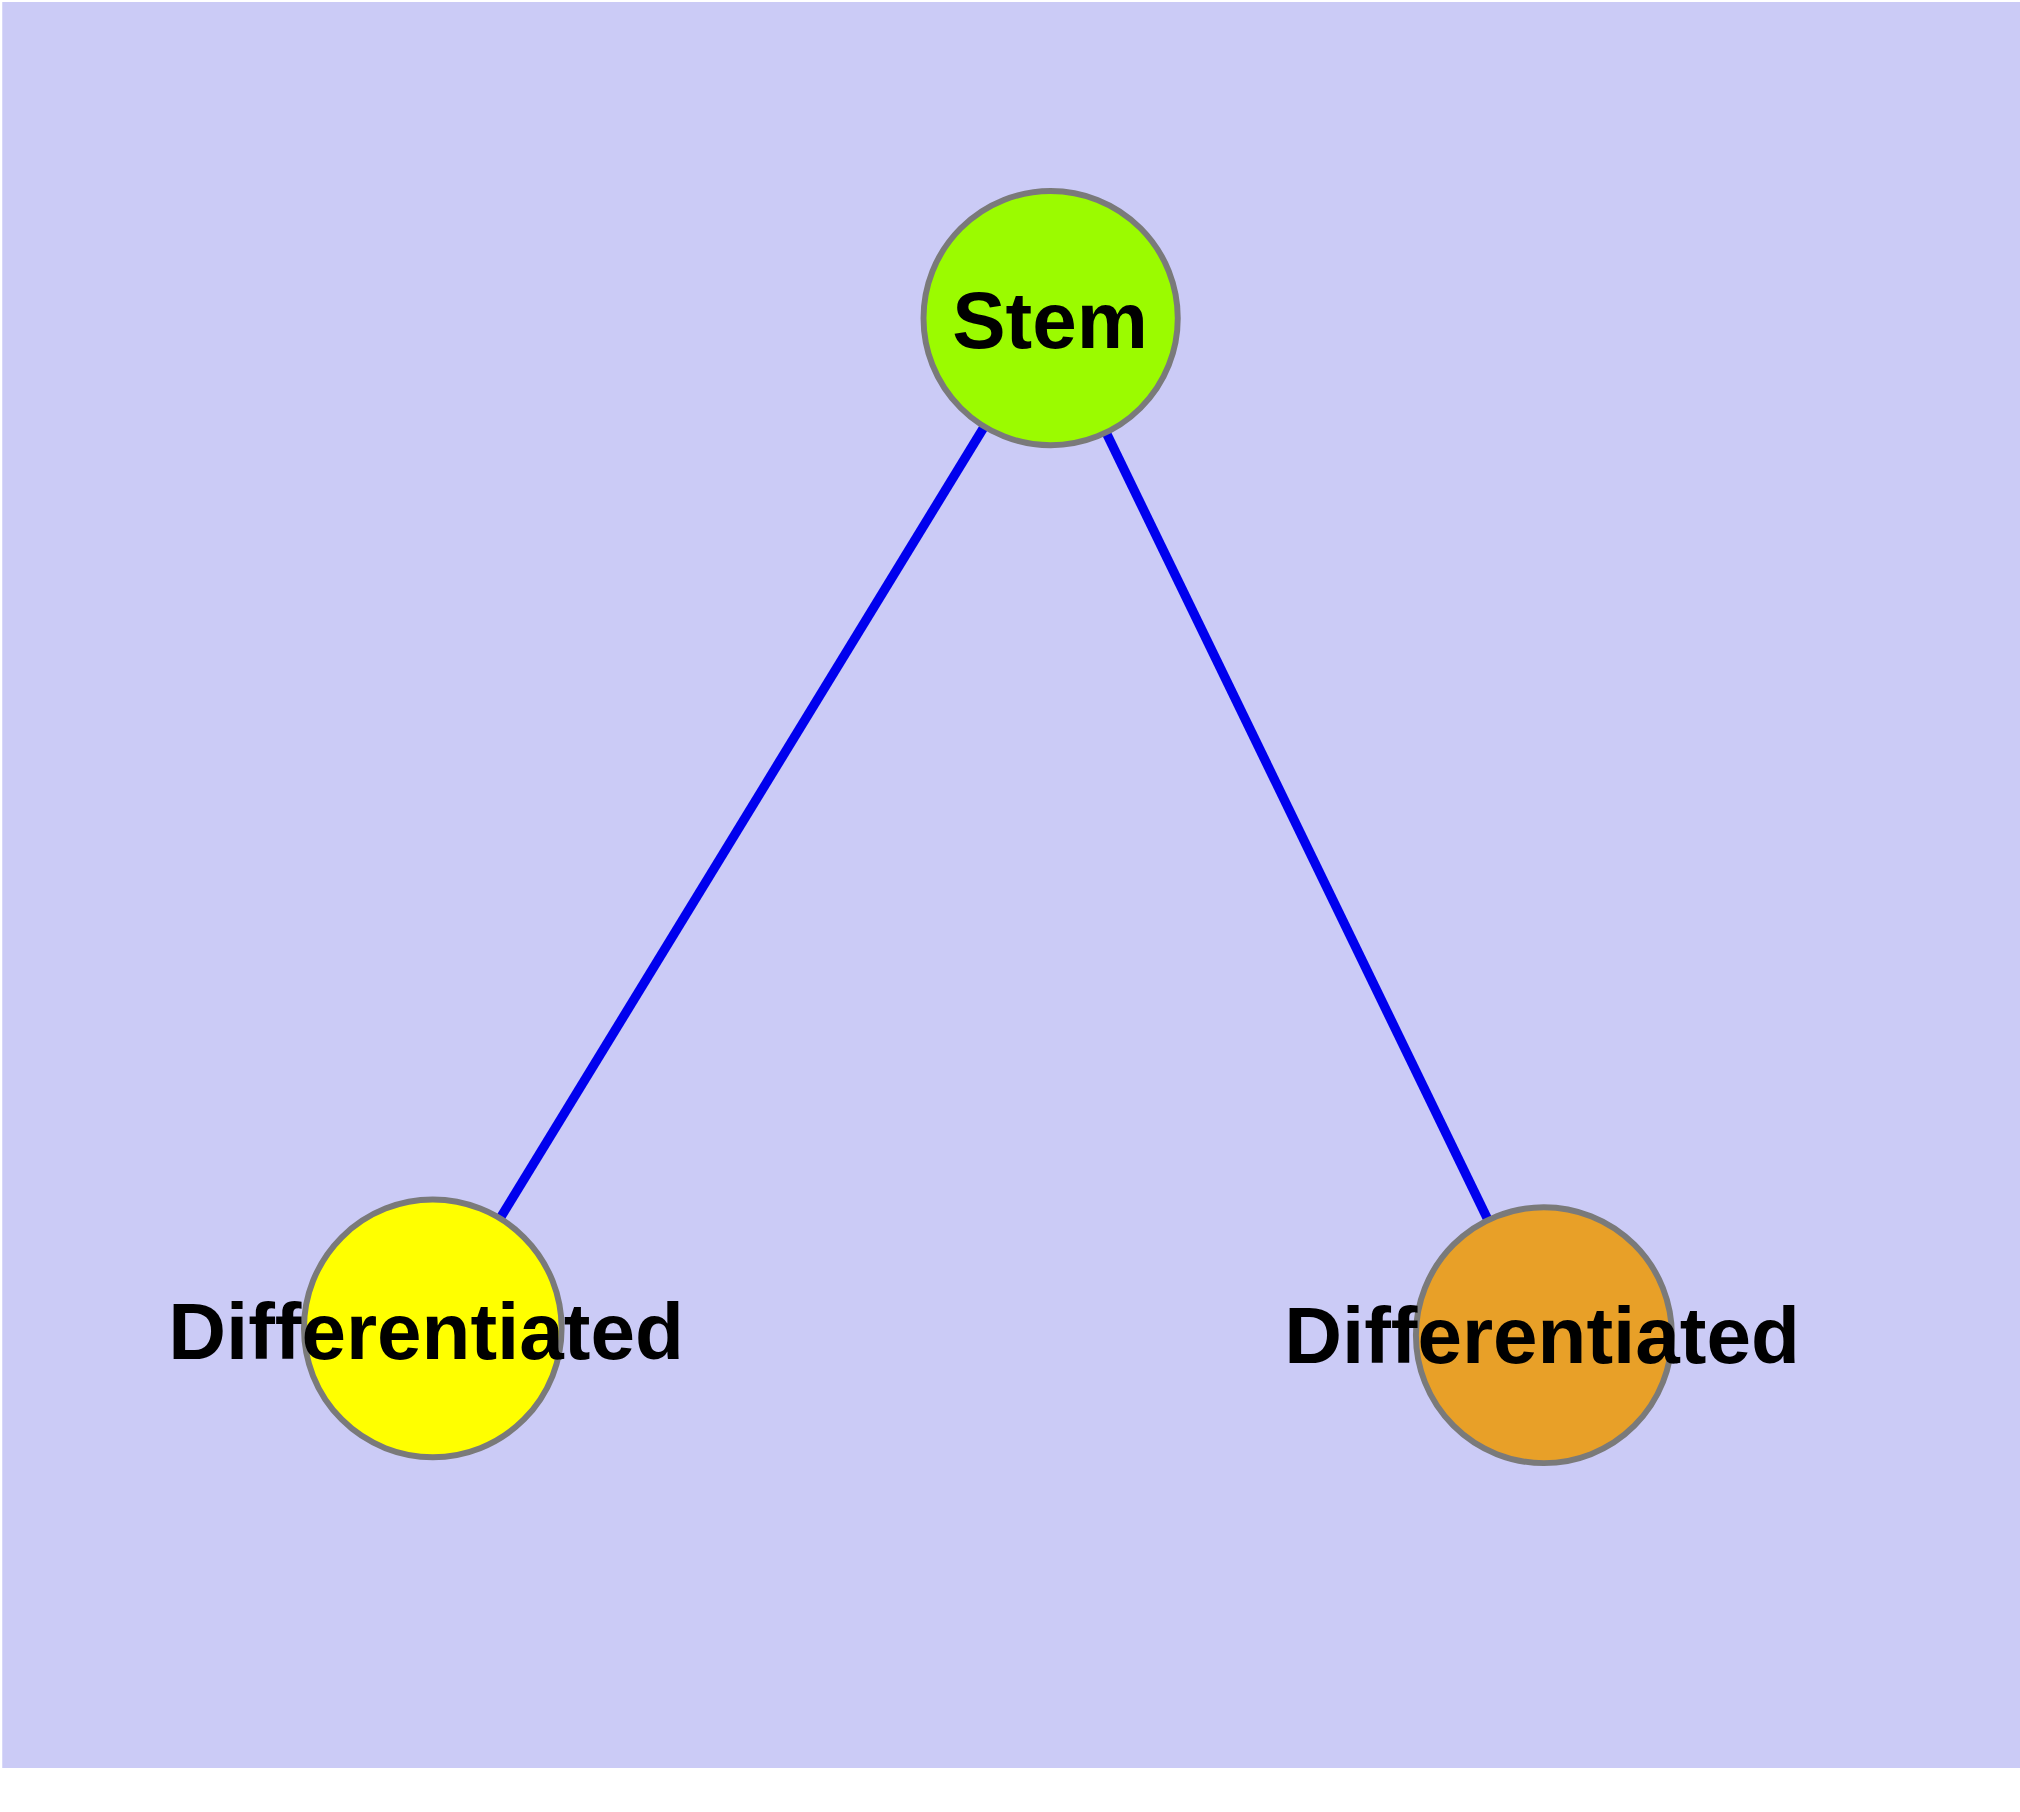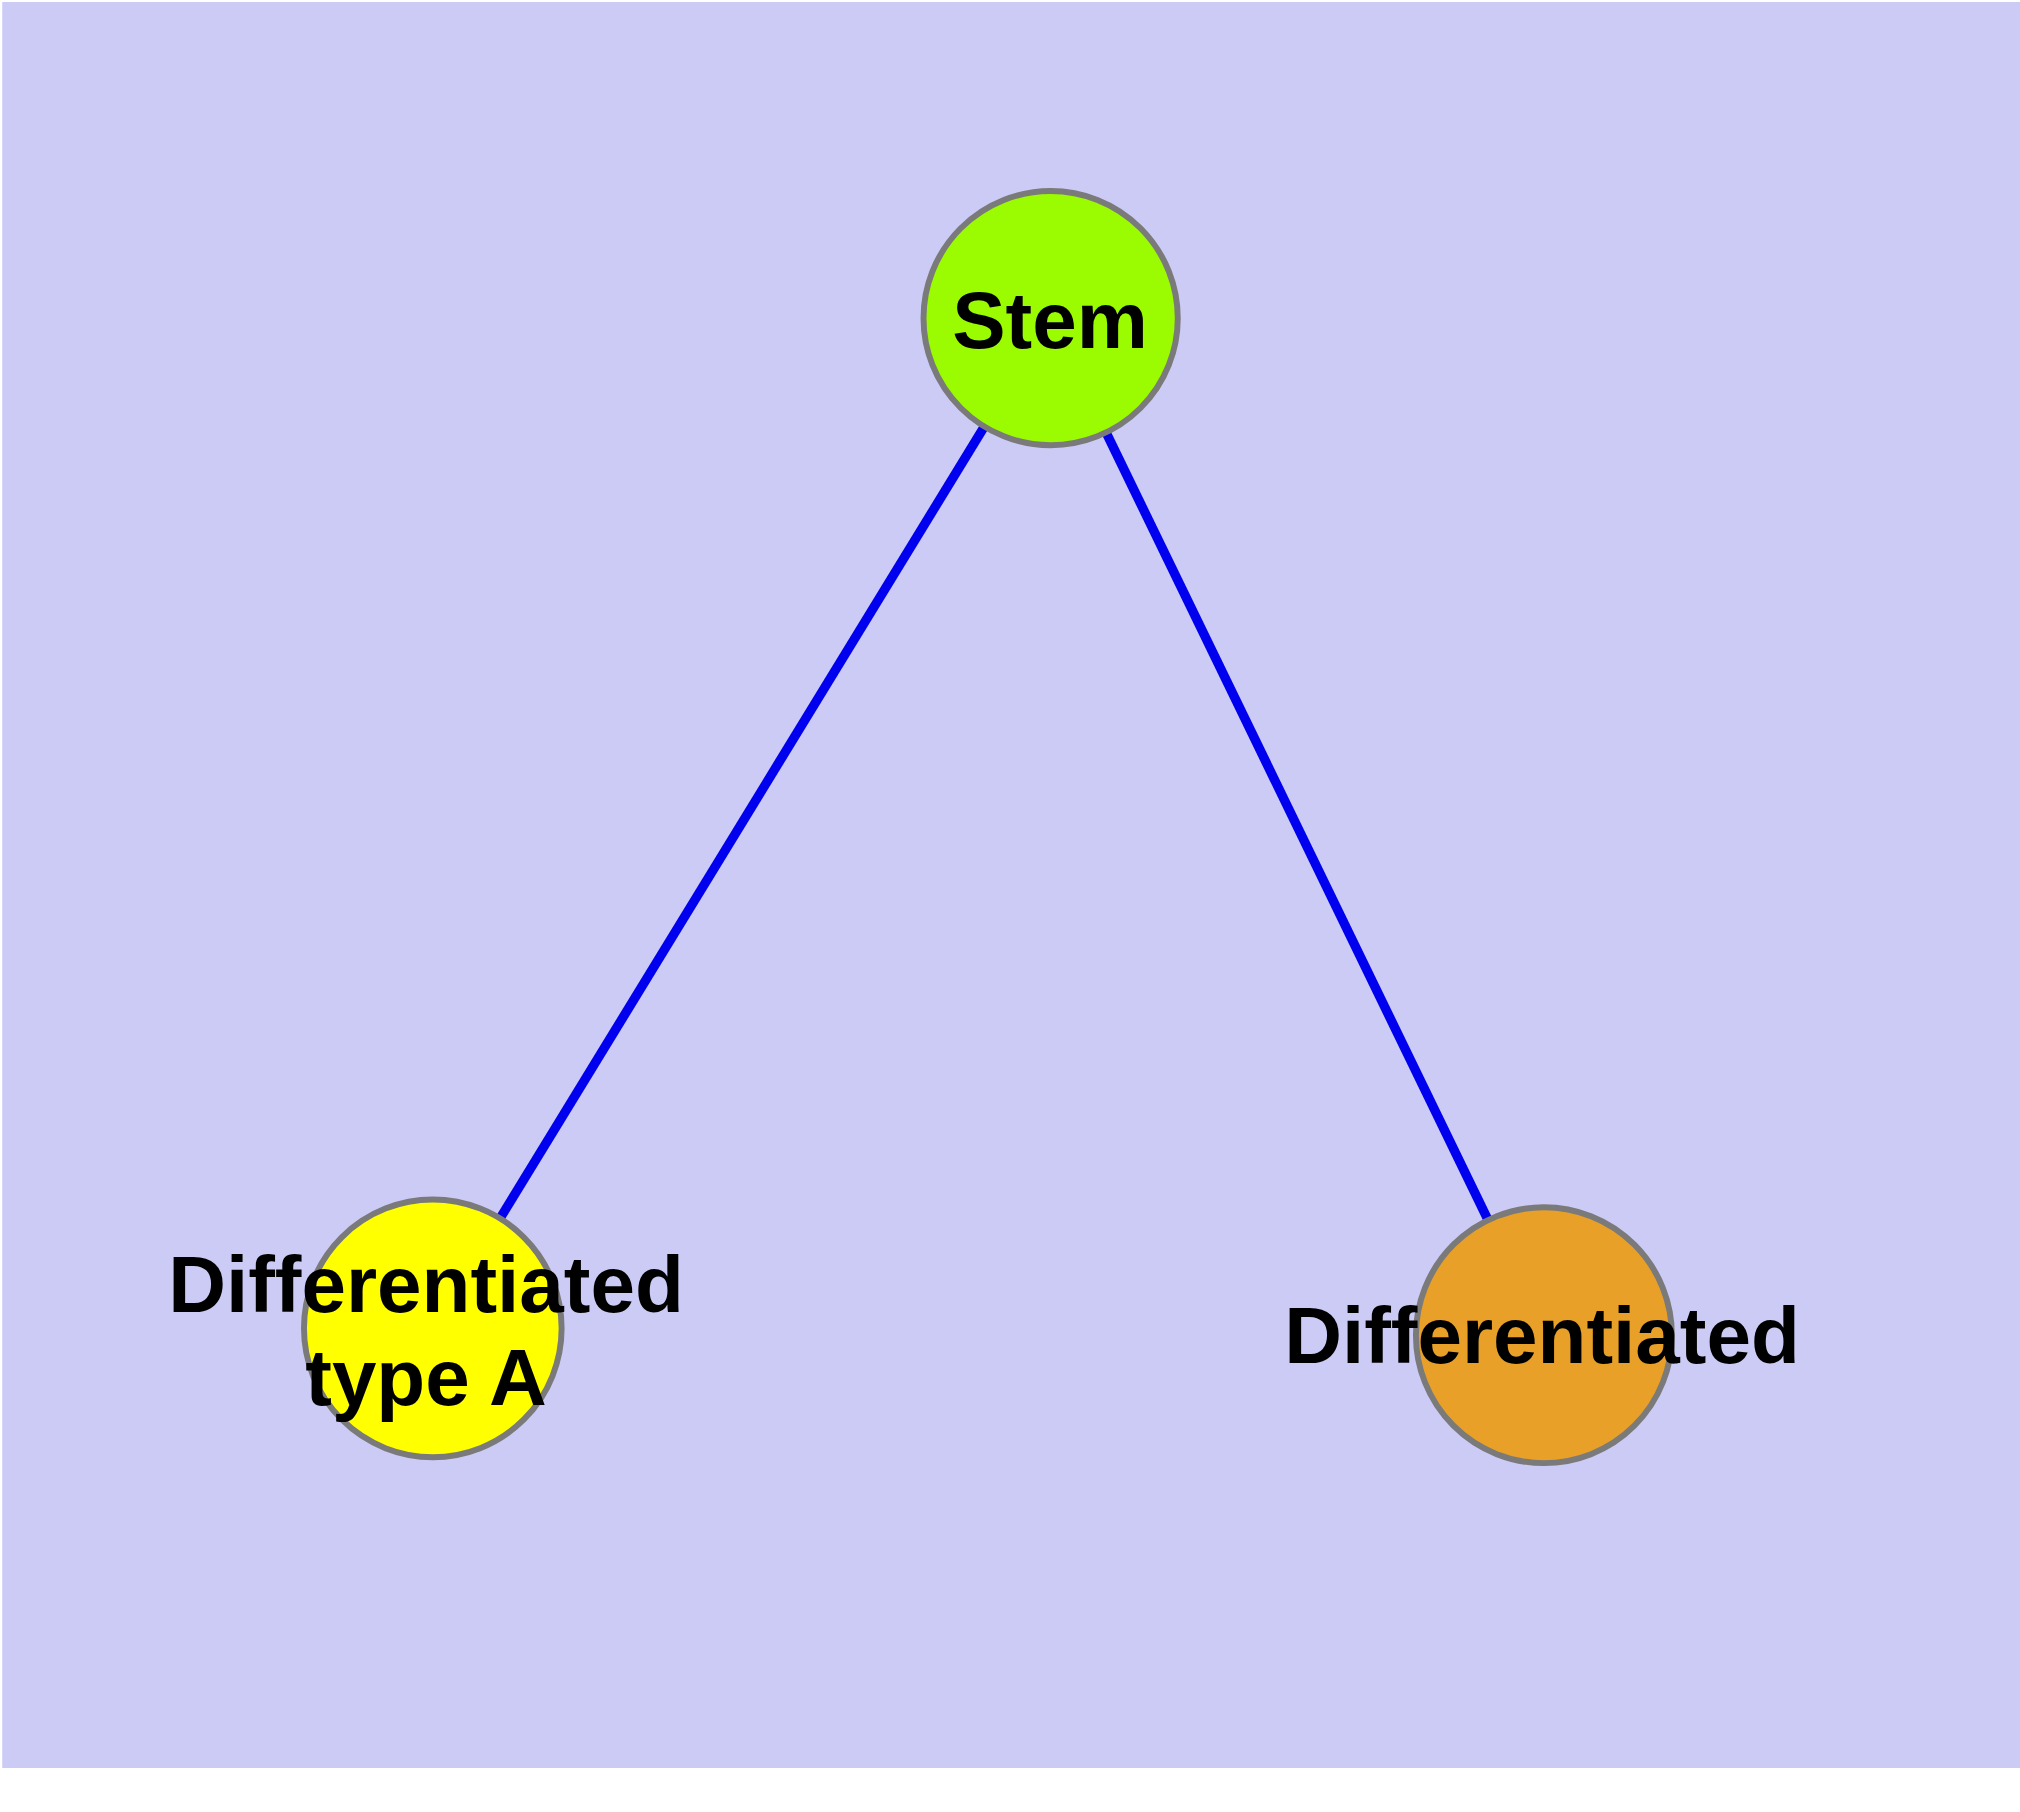--- a/index.html
+++ b/index.html
@@ -57,21 +57,20 @@
 
     <circle cx="1819" cy="1573" r="151" stroke-width="7" fill="#E8A028" stroke="#7A7A7A"></circle>
   </svg>
 
   <div class="node-label" style="left: 1048px; top: 318px;">
     <span class="line">Stem</span>
   </div>
 
   <div class="node-label" style="left: 424px; top: 1329px;">
     <span class="line">Differentiated</span>
-    <span class="line">type A</span>
   </div>
 
   <div class="node-label" style="left: 1540px; top: 1333px;">
     <span class="line">Differentiated</span>
   </div>
 
 </div>
 
 
 </body></html>

